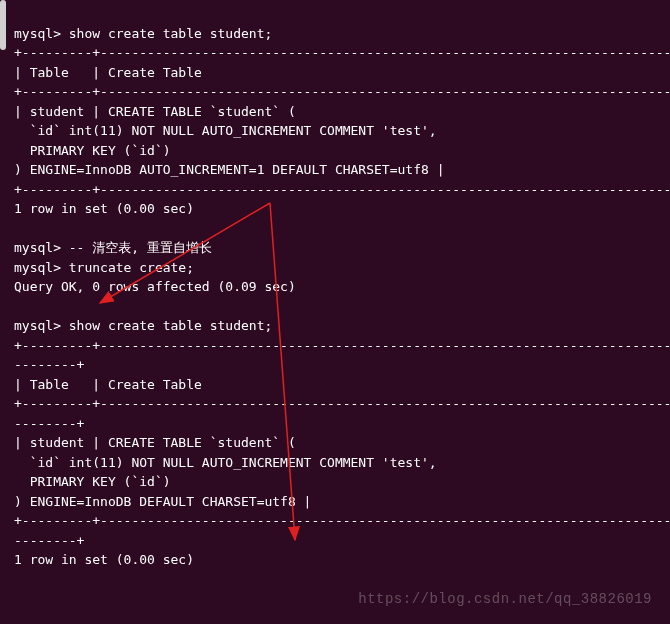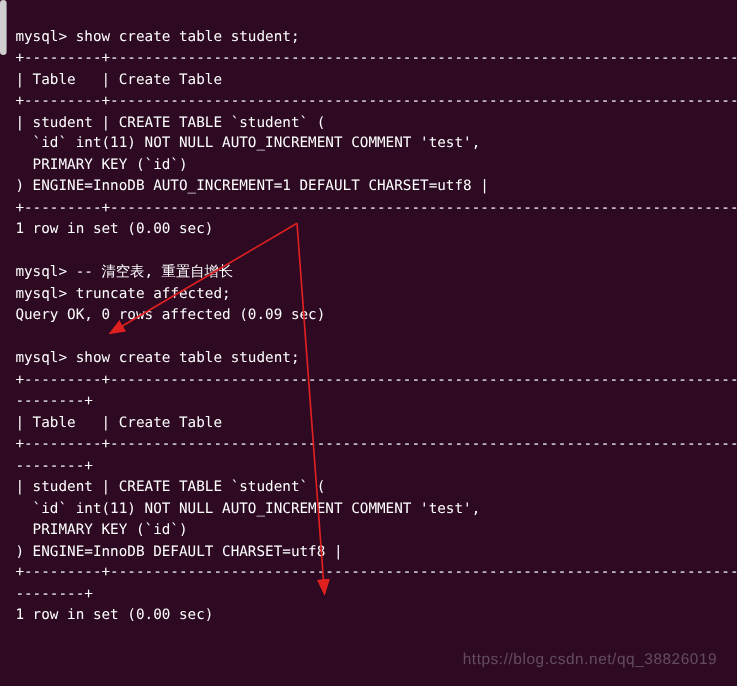--- a/index.html
+++ b/index.html
@@ -30,21 +30,21 @@
     }
     .terminal {
       padding-left: 10px;
       white-space: pre;
     }
     .watermark {
       position: absolute;
       right: 18px;
       bottom: 14px;
       color: rgba(200,200,200,0.35);
-      font-family: Liberation Sans, sans-serif;
+      font-family: Liberation Mono, monospace;
       font-size: 14px;
       letter-spacing: 0.5px;
     }
     .arrow-svg {
       position: absolute;
       top: 0;
       left: 0;
       pointer-events: none;
     }
   </style>
@@ -59,21 +59,21 @@
 <span>| Table   | Create Table                                                                                                     |</span>
 <span>+---------+-------------------------------------------------------------------------------------------------------------------------------------------+</span>
 <span>| student | CREATE TABLE `student` (</span>
 <span>  `id` int(11) NOT NULL AUTO_INCREMENT COMMENT 'test',</span>
 <span>  PRIMARY KEY (`id`)</span>
 <span>) ENGINE=InnoDB AUTO_INCREMENT=1 DEFAULT CHARSET=utf8 |</span>
 <span>+---------+-------------------------------------------------------------------------------------------------------------------------------------------+</span>
 <span>1 row in set (0.00 sec)</span>
 
 <span>mysql&gt;</span> <span>-- 清空表, 重置自增长</span>
-<span>mysql&gt;</span> <span>truncate affected;</span>
+<span>mysql&gt;</span> <span>truncate create;</span>
 <span>Query OK, 0 rows affected (0.09 sec)</span>
 
 <span>mysql&gt;</span> <span>show create table student;</span>
 <span>+---------+-------------------------------------------------------------------------------------------------------------------------------------------+</span>
 <span>--------+</span>
 <span>| Table   | Create Table                                                                                                     |         |</span>
 <span>+---------+-------------------------------------------------------------------------------------------------------------------------------------------+</span>
 <span>--------+</span>
 <span>| student | CREATE TABLE `student` (</span>
 <span>  `id` int(11) NOT NULL AUTO_INCREMENT COMMENT 'test',</span>

